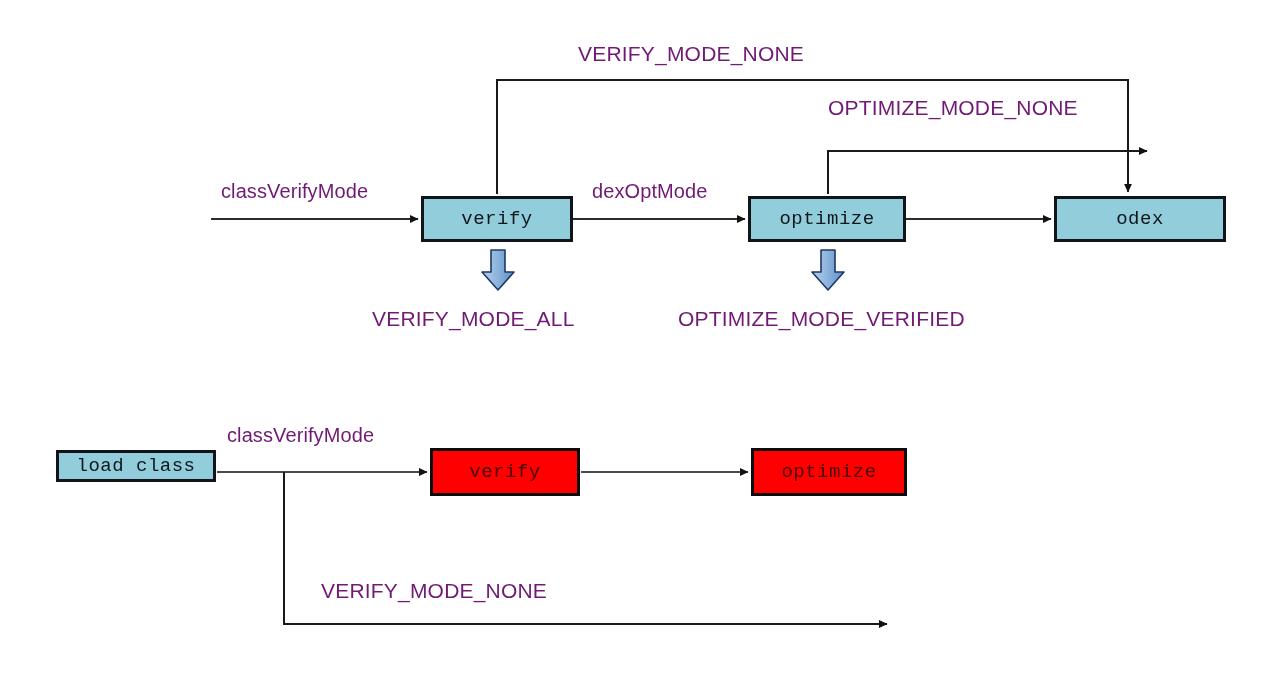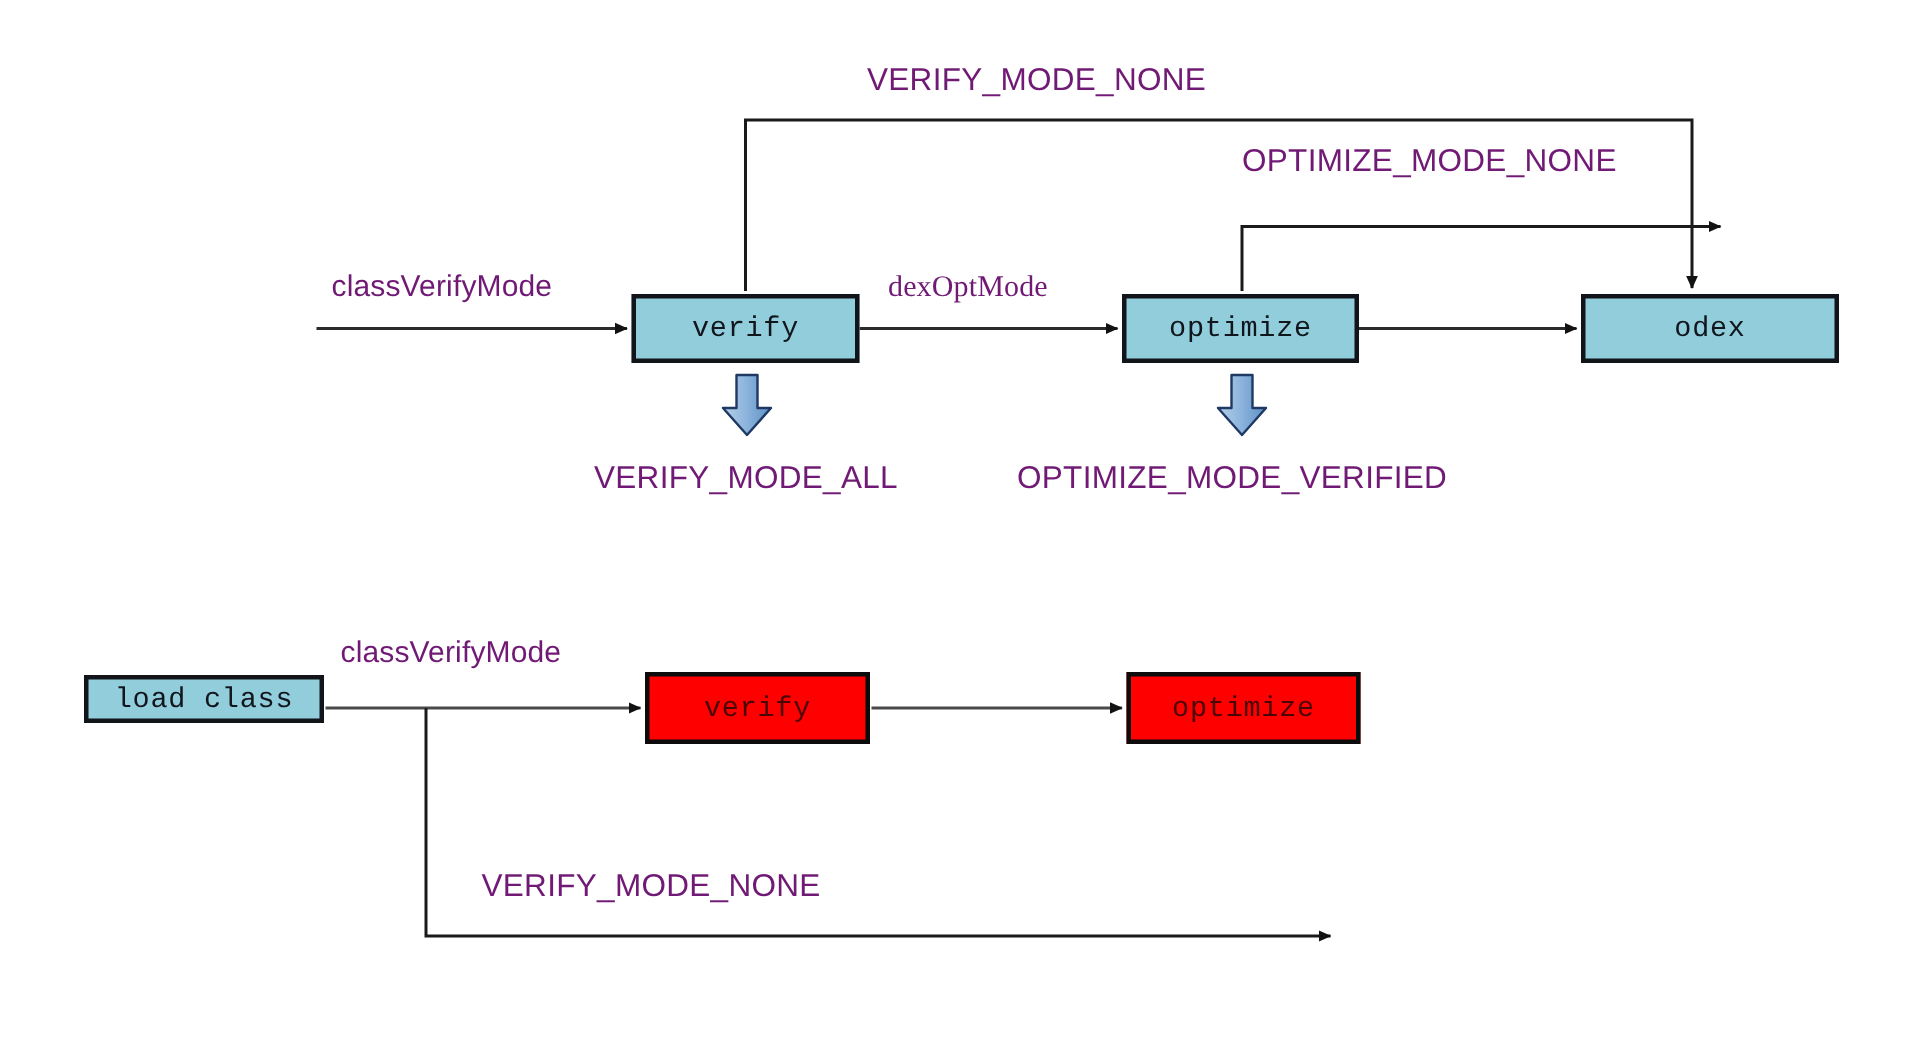--- a/index.html
+++ b/index.html
@@ -120,27 +120,27 @@
   <div class="node blue" style="left:748px; top:196px; width:158px; height:46px;">
     <span>optimize</span>
   </div>
 
   <div class="node blue" style="left:1054px; top:196px; width:172px; height:46px;">
     <span>odex</span>
   </div>
 
   <div class="edge-label param" style="left:221px; top:180px;">classVerifyMode</div>
 
-  <div class="edge-label param" style="left:592px; top:180px;font-family:Liberation Serif, serif;">dexOptMode</div>
+  <div class="edge-label param" style="left:592px; top:180px;">dexOptMode</div>
 
   <div class="edge-label mode" style="left:578px; top:42px;">VERIFY_MODE_NONE</div>
 
   <div class="edge-label mode" style="left:828px; top:96px;">OPTIMIZE_MODE_NONE</div>
 
-  <div class="edge-label mode" style="left:372px; top:307px;margin-left:24px;">VERIFY_MODE_ALL</div>
+  <div class="edge-label mode" style="left:372px; top:307px;">VERIFY_MODE_ALL</div>
 
   <div class="edge-label mode" style="left:678px; top:307px;">OPTIMIZE_MODE_VERIFIED</div>
 
   <div class="node blue" style="left:56px; top:450px; width:160px; height:32px;">
     <span>load class</span>
   </div>
 
   <div class="node red" style="left:430px; top:448px; width:150px; height:48px;">
     <span>verify</span>
   </div>

